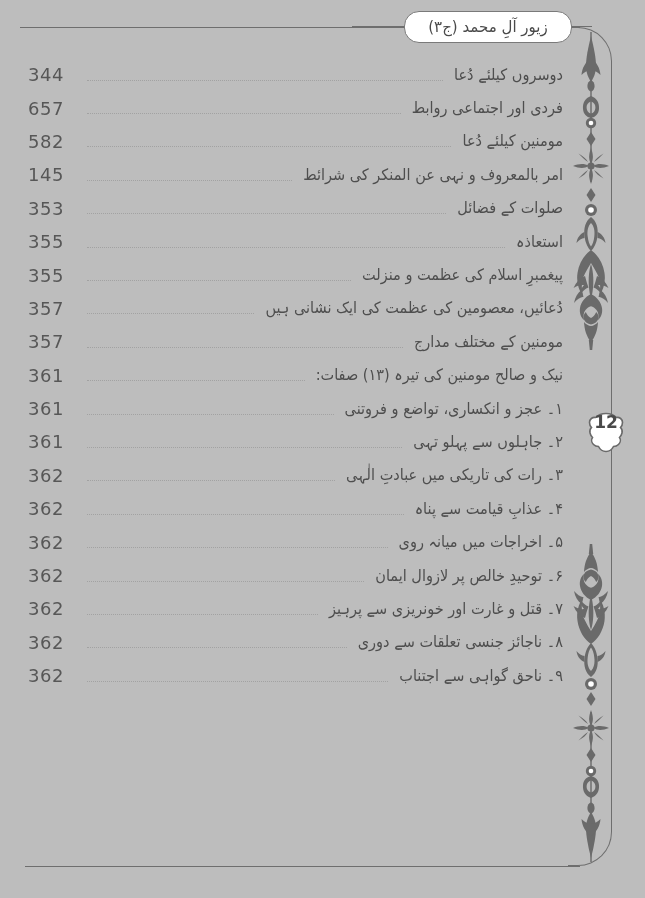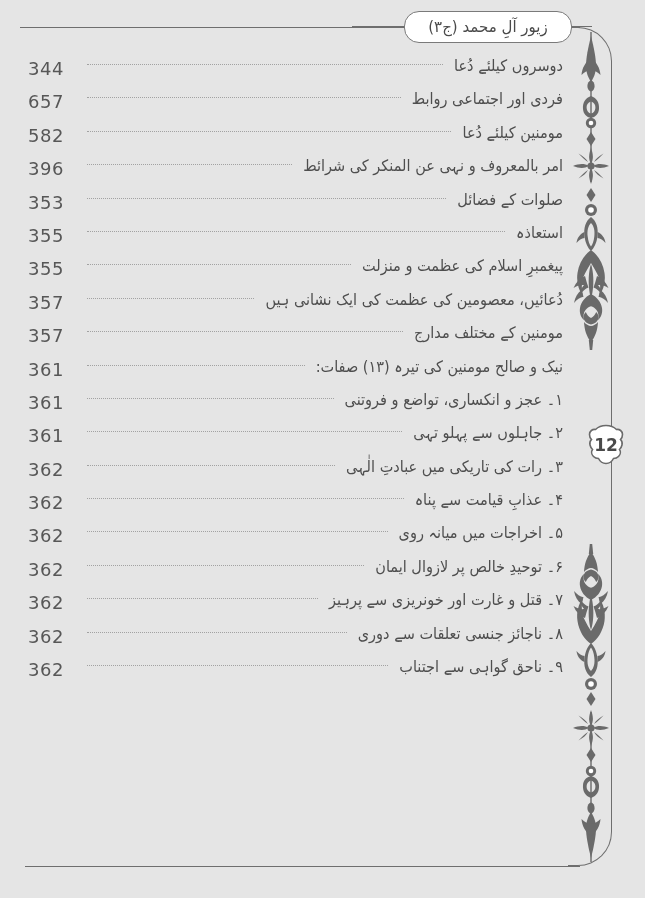--- a/index.html
+++ b/index.html
@@ -4,21 +4,21 @@
 <style>
   html, body {
     margin: 0;
     padding: 0;
     background: #ffffff;
   }
   #page {
     position: relative;
     width: 645px;
     height: 898px;
-    background: #e5e5e5;
+    background: #c4b5fd;
     overflow: hidden;
     font-family: "DejaVu Sans", "Liberation Sans", sans-serif;
     filter: grayscale(100%);
   }
 
   
   .frame-top {
     position: absolute;
     left: 20px;
     top: 27px;
@@ -93,20 +93,21 @@
 
   
   .toc {
     position: absolute;
     left: 28px;
     top: 58px;
     width: 535px;
   }
   .toc-row {
     display: flex;
+    align-items: center;
     height: 33.4px;
     direction: ltr;
     gap: 8px;
   }
   .toc-page {
     font-family: "DejaVu Sans", sans-serif;
     font-size: 18px;
     color: #575757;
     width: 46px;
     text-align: left;
@@ -140,25 +141,24 @@
     top: 32px;
     width: 38px;
     height: 830px;
     z-index: 3;
   }
   .ornament svg { display: block; }
 
   .page-badge {
     position: absolute;
     left: 586px;
-    top: 424px;
+    top: 412px;
     width: 40px;
     height: 42px;
     display: flex;
-    align-items: center;
     justify-content: center;
     z-index: 6;
   }
   .page-badge-num {
     font-family: "DejaVu Sans", sans-serif;
     font-size: 17px;
     font-weight: bold;
     color: #4a4a4a;
     position: relative;
     z-index: 2;
@@ -194,21 +194,21 @@
         <span class="toc-page">657</span>
         <span class="toc-leader"></span>
         <span class="toc-title">فردی اور اجتماعی روابط</span>
       </div>
       <div class="toc-row">
         <span class="toc-page">582</span>
         <span class="toc-leader"></span>
         <span class="toc-title">مومنین کیلئے دُعا</span>
       </div>
       <div class="toc-row">
-        <span class="toc-page">396</span>
+        <span class="toc-page">145</span>
         <span class="toc-leader"></span>
         <span class="toc-title">امر بالمعروف و نہی عن المنکر کی شرائط</span>
       </div>
       <div class="toc-row">
         <span class="toc-page">353</span>
         <span class="toc-leader"></span>
         <span class="toc-title">صلوات کے فضائل</span>
       </div>
       <div class="toc-row">
         <span class="toc-page">355</span>

